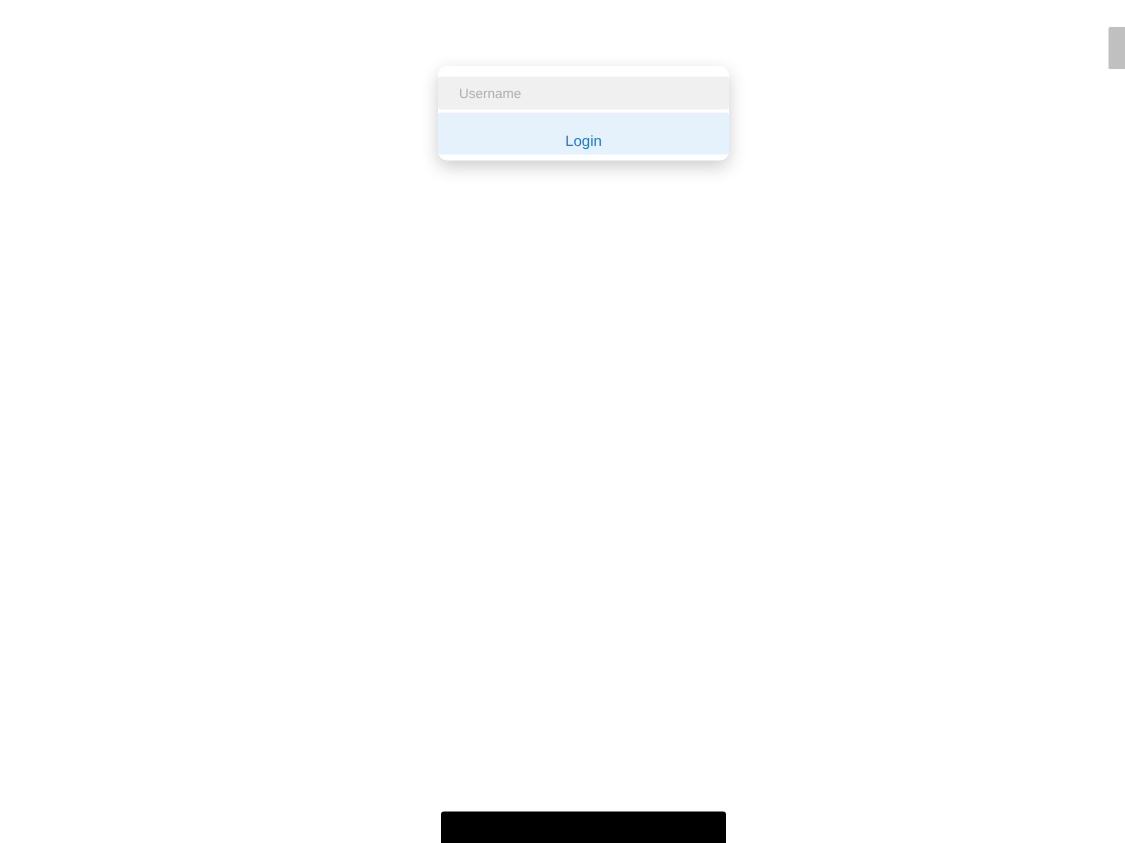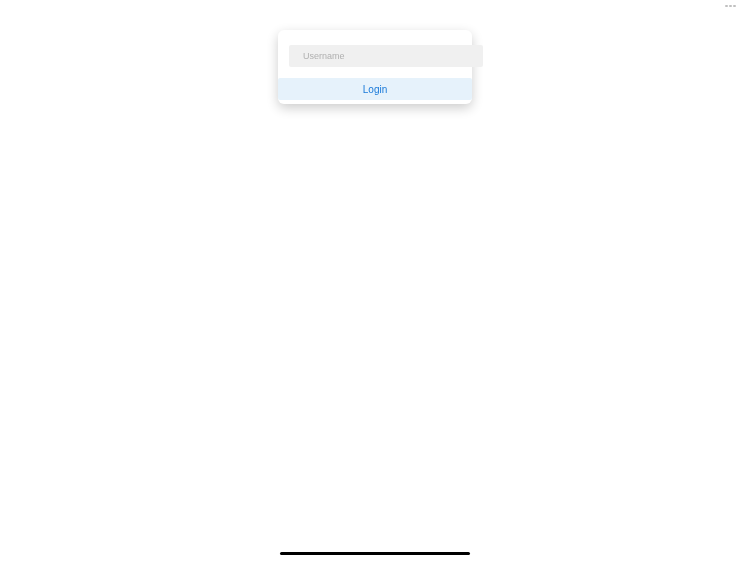--- a/index.html
+++ b/index.html
@@ -1,17 +1,17 @@
 <!DOCTYPE html>
 <html><head>
   <meta charset="utf-8">
   <style>
     * {
       margin: 0;
-      padding: 0;
+      padding: 14px;
       box-sizing: border-box;
     }
     
     body {
       width: 750px;
       height: 562px;
       background: #ffffff;
       font-family: -apple-system, BlinkMacSystemFont, "Segoe UI", Roboto, Helvetica, Arial, sans-serif;
       position: relative;
       overflow: hidden;
@@ -26,21 +26,21 @@
       background: #ffffff;
       border-radius: 6px;
       box-shadow: 0 4px 12px rgba(0, 0, 0, 0.2);
       padding: 4px 0;
     }
     
     .input-field {
       display: block;
       width: 100%;
       height: 22px;
-      margin: 11px;
+      margin: 0;
       border: none;
       background: #f0f0f0;
       padding: 0 14px;
       font-size: 9px;
       color: #333;
       outline: none;
       border-radius: 2px;
     }
     
     .input-field::placeholder {

